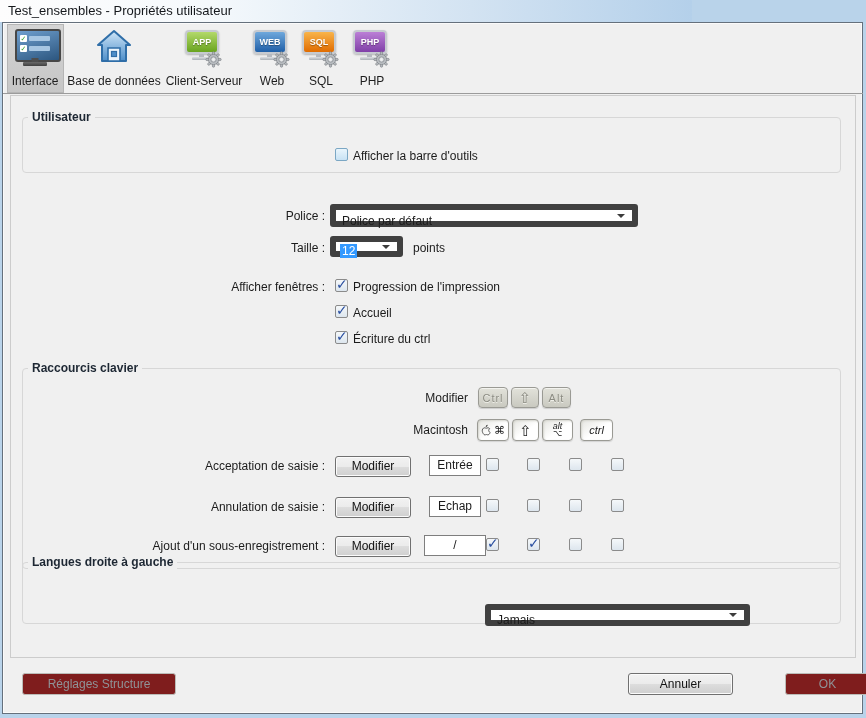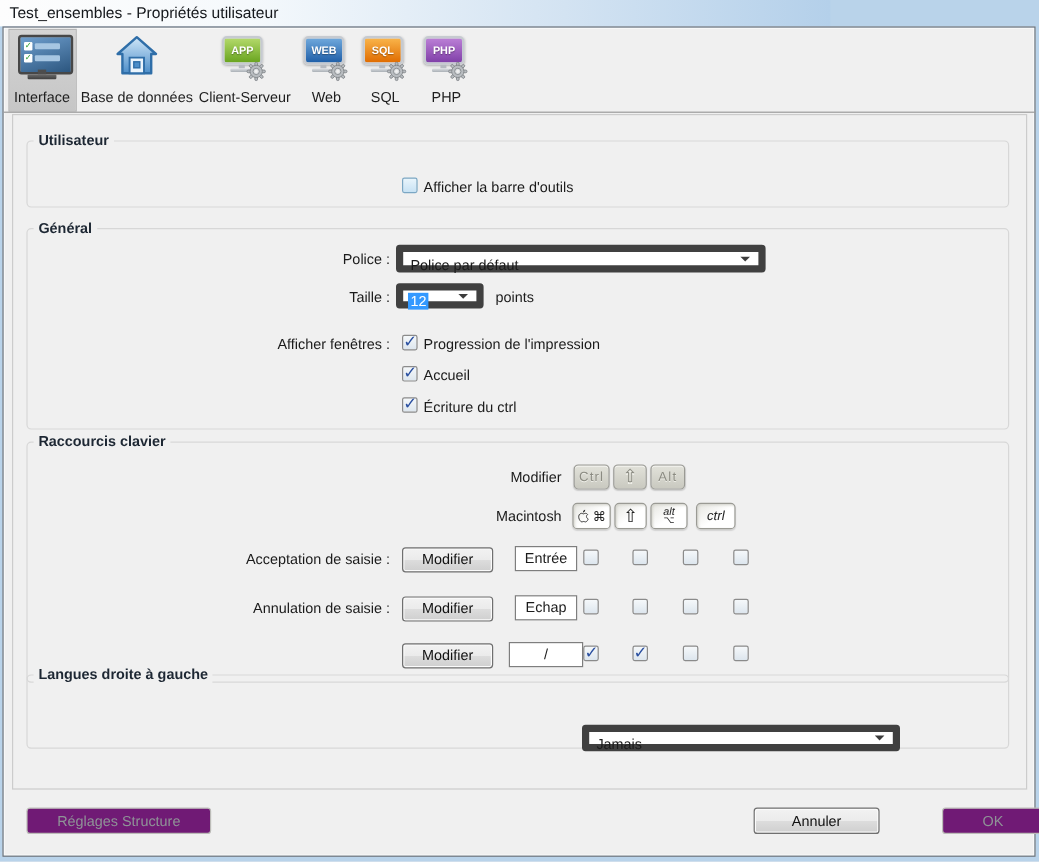--- a/index.html
+++ b/index.html
@@ -64,21 +64,21 @@
     background:linear-gradient(#f5f8fa,#dde6ee);box-sizing:border-box;}
   .cb .mark{display:none;position:absolute;left:0;top:-4px;font-size:14px;font-weight:bold;color:#2a4fa0;}
   .cb.checked .mark{display:block;}
   .cb.tint{background:linear-gradient(#e9f5fc,#c8e2f4);border-color:#7ba7c4;}
 
   
   .btn{position:absolute;height:22px;border:1px solid #707070;border-radius:3px;box-sizing:border-box;
     background:linear-gradient(#f2f2f2,#ebebeb 50%,#dddddd 50%,#cfcfcf);
     box-shadow:inset 0 0 0 1px #fbfbfb;text-align:center;line-height:20px;color:#111;cursor:default;}
   .btn.small{height:21px;line-height:19px;}
-  .btn.disabled{border-color:#bcbcb8;background:#701a75;color:#8f9397;box-shadow:none;}
+  .btn.disabled{border-color:#bcbcb8;background:#7f1d1d;color:#8f9397;box-shadow:none;}
 
   
   .combo{position:absolute;border:6px solid #404040;border-radius:3px;background:#fff;box-sizing:border-box;}
   .combo .val{position:absolute;left:6px;top:3px;white-space:nowrap;}
   .combo .arr{position:absolute;right:7px;top:50%;margin-top:-2px;width:0;height:0;
     border-left:4px solid transparent;border-right:4px solid transparent;border-top:4px solid #3c3c3c;}
   .sel{background:#3399ff;color:#fff;padding:0 2px;}
 
   
   .key{position:absolute;height:21px;border:1px solid #9a9a94;border-radius:4px;box-sizing:border-box;
@@ -237,23 +237,20 @@
   </div>
 
   <div class="panel"></div>
 
   <div class="group" style="top:117px;height:56px;">
     <span class="gtitle">Utilisateur</span>
   </div>
   <span class="cb tint" style="left:335px;top:148px;"></span>
   <span class="lbl" style="left:353px;top:149px;">Afficher la barre d'outils</span>
 
-  <div class="group" style="top:190px;height:168px;">
-    <span class="gtitle">Général</span>
-  </div>
   <span class="lbl rlbl" style="left:160px;top:209px;width:165px;">Police :</span>
   <div class="combo" style="left:330px;top:204px;width:308px;height:23px;">
     <span class="val" style="top:4px;">Police par défaut</span>
     <span class="arr"></span>
   </div>
   <span class="lbl rlbl" style="left:160px;top:241px;width:165px;">Taille :</span>
   <div class="combo" style="left:330px;top:236px;width:73px;height:21px;">
     <span class="val" style="top:2px;left:4px;"><span class="sel">12</span></span>
     <span class="arr"></span>
   </div>
@@ -318,20 +315,21 @@
   <span class="cb" style="left:611px;top:458px;"></span>
 
   <span class="lbl rlbl" style="left:60px;top:500px;width:265px;">Annulation de saisie :</span>
   <div class="btn small" style="left:335px;top:497px;width:76px;">Modifier</div>
   <div class="keyfield" style="left:429px;top:496px;width:52px;">Echap</div>
   <span class="cb" style="left:486px;top:499px;"></span>
   <span class="cb" style="left:527px;top:499px;"></span>
   <span class="cb" style="left:569px;top:499px;"></span>
   <span class="cb" style="left:611px;top:499px;"></span>
 
+  <span class="lbl rlbl" style="left:60px;top:539px;width:265px;">Ajout d'un sous-enregistrement :</span>
   <div class="btn small" style="left:335px;top:536px;width:76px;">Modifier</div>
   <div class="keyfield" style="left:424px;top:535px;width:62px;">/</div>
   <span class="cb checked" style="left:486px;top:538px;">
       <span class="mark">✓</span>
     </span>
   <span class="cb checked" style="left:527px;top:538px;">
       <span class="mark">✓</span>
     </span>
   <span class="cb" style="left:569px;top:538px;"></span>
   <span class="cb" style="left:611px;top:538px;"></span>

